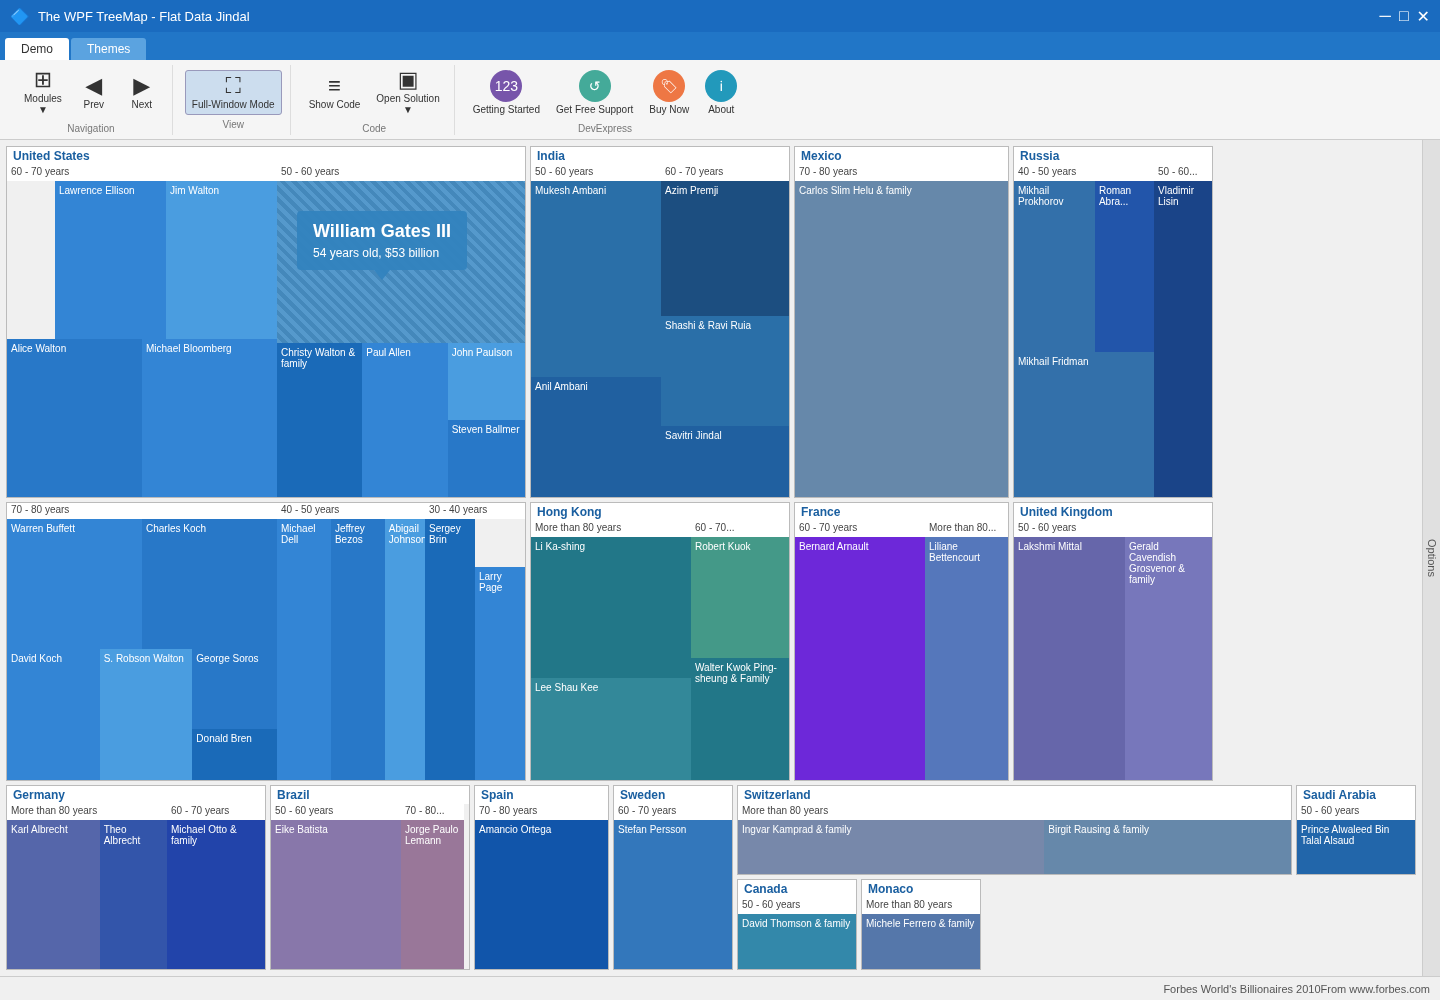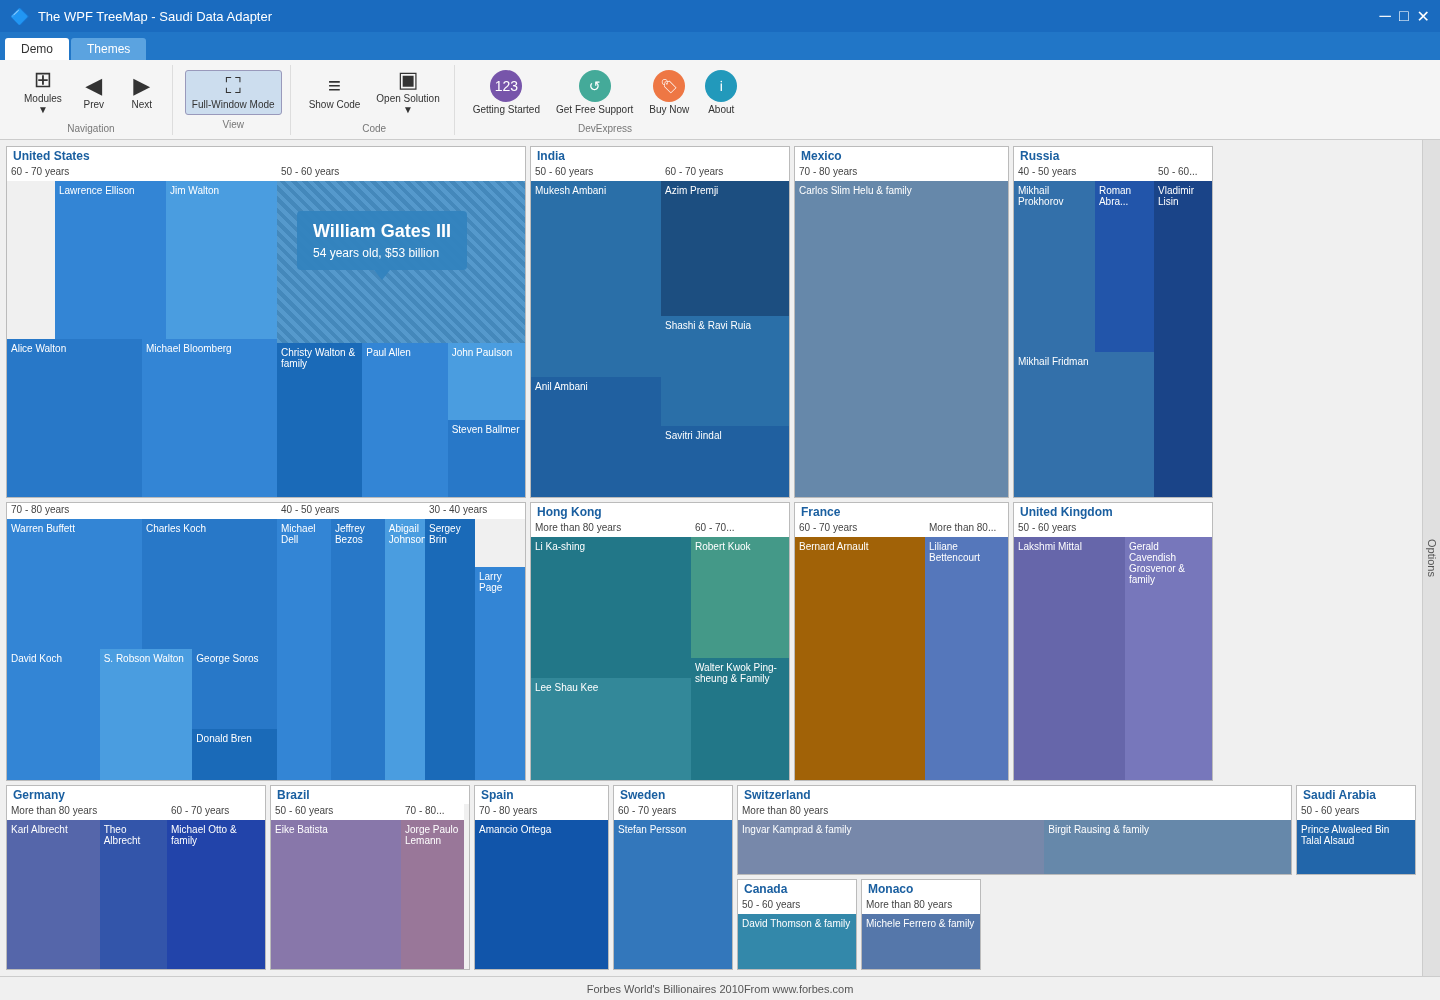--- a/index.html
+++ b/index.html
@@ -121,21 +121,21 @@
 
     
     .c-mex { background: #6688aa; }
 
     
     .c-rus-1 { background: #3370aa; }
     .c-rus-2 { background: #2255aa; }
     .c-rus-3 { background: #1a4488; }
 
     
-    .c-fra-1 { background: #a16207; }
+    .c-fra-1 { background: #6d28d9; }
     .c-fra-2 { background: #5577bb; }
 
     
     .c-uk-1 { background: #6666aa; }
     .c-uk-2 { background: #7777bb; }
 
     
     .c-hk-1 { background: #227788; }
     .c-hk-2 { background: #338899; }
     .c-hk-3 { background: #449988; }
@@ -197,21 +197,21 @@
       margin-top: 4px;
     }
 
     
     .status-bar {
       height: 24px;
       background: #f0f0f0;
       border-top: 1px solid #ccc;
       display: flex;
       align-items: center;
-      justify-content: center;
+      justify-content: flex-end;
       padding: 0 10px;
       font-size: 11px;
       color: #555;
     }
 
     
     .main-treemap {
       display: flex;
       gap: 4px;
       flex: 1;
@@ -329,21 +329,21 @@
       cursor: pointer;
       flex: 1;
     }
   </style>
 </head>
 <body>
 
 <div class="title-bar">
   <div style="display:flex;align-items:center;gap:8px;">
     <span style="font-size:16px;">🔷</span>
-    <span>The WPF TreeMap - Saudi Data Adapter</span>
+    <span>The WPF TreeMap - Flat Data Jindal</span>
   </div>
   <div class="title-bar-controls">
     <span>─</span>
     <span>□</span>
     <span>✕</span>
   </div>
 </div>
 
 <div class="tab-bar">
   <div class="tab">Demo</div>

